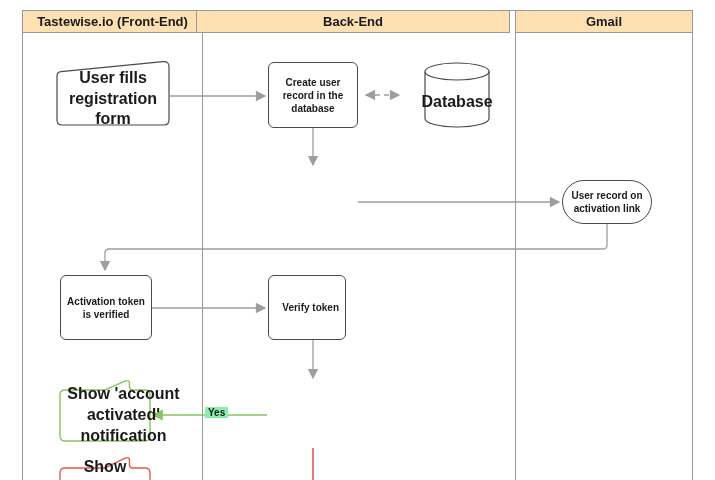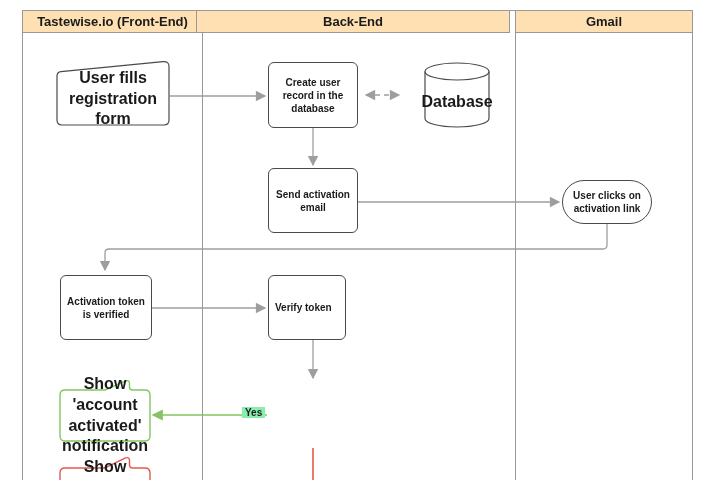--- a/index.html
+++ b/index.html
@@ -21,21 +21,21 @@
     display:flex;align-items:center;justify-content:center;
     font-size:13px;font-weight:700;
   }
   .lane-header.h1{left:22px;width:181px;}
   .lane-header.h2{left:196px;width:314px;}
   .lane-header.h3{left:515px;width:178px;}
   
   .node{
     position:absolute;box-sizing:border-box;background:#fff;
     border:1px solid var(--shape-border,#4a4a4a);border-radius:6px;
-    display:flex;align-items:center;justify-content:flex-start;text-align:center;
+    display:flex;align-items:center;justify-content:flex-end;text-align:center;
     font-size:10px;font-weight:700;line-height:1.3;padding:17px 6px;
   }
   .node.stadium{border-radius:22px;}
   .shape{position:absolute;}
   .shape svg{position:absolute;left:0;top:0;display:block;}
   .shape .lbl{
     position:absolute;display:flex;align-items:center;justify-content:center;text-align:center;
     font-size:16px;font-weight:700;line-height:1.3;
   }
   .shape-path{fill:#fff;stroke:var(--shape-border,#4a4a4a);stroke-width:1.2;}
@@ -44,21 +44,21 @@
   
   .connectors{position:absolute;left:0;top:0;pointer-events:none;}
   .conn{stroke:var(--connector,#9e9e9e);stroke-width:1.3;fill:none;}
   .conn.dashed{stroke-dasharray:5 4;}
   .conn-green{stroke:var(--yes-connector,#85c55f);stroke-width:1.4;fill:none;}
   .conn-red{stroke:var(--no-connector,#e25a4e);stroke-width:1.6;fill:none;}
   .mk-gray{fill:var(--connector,#9e9e9e);}
   .mk-green{fill:var(--yes-connector,#85c55f);}
   .edge-label{
     position:absolute;background:#86efac;padding:0 3px;
-    font-size:10px;font-weight:700;margin-left:37px;
+    font-size:10px;font-weight:700;
   }
 </style>
 </head>
 <body>
 
 <div class="canvas">
 
   <svg class="connectors" width="715" height="480" viewBox="0 0 715 480">
     <defs>
       <marker id="mGray" markerWidth="9" markerHeight="9" refX="7.5" refY="4.5" orient="auto-start-reverse">
@@ -104,40 +104,37 @@
   </div>
 
   <div class="shape" style="left:424px;top:62px;width:66px;height:66px;">
     <svg width="66" height="66" viewBox="0 0 66 66">
       <path class="shape-path" d="M 1 9.5 L 1 56.5 A 32 8.5 0 0 0 65 56.5 L 65 9.5"></path>
       <ellipse class="shape-path" cx="33" cy="9.5" rx="32" ry="8.5"></ellipse>
     </svg>
     <div class="lbl" style="left:0;right:0;top:18px;bottom:4px;">Database</div>
   </div>
 
-  <div class="node" style="left:268px;top:168px;width:90px;height:65px;">
-    <span>Send activation email</span>
-  </div>
 
   <div class="node stadium" style="left:562px;top:180px;width:90px;height:44px;">
-    <span>User clicks on activation link</span>
+    <span>User record on activation link</span>
   </div>
 
   <div class="node" style="left:60px;top:275px;width:92px;height:65px;">
     <span>Activation token is verified</span>
   </div>
 
   <div class="node" style="left:268px;top:275px;width:78px;height:65px;">
     <span>Verify token</span>
   </div>
 
 
   <div class="edge-label" style="left:205px;top:407px;">Yes</div>
 
-  <div class="shape" style="left:59px;top:379px;width:92px;height:64px;">
+  <div class="shape" style="left:59px;top:379px;width:92px;height:64px;padding-left:37px;">
     <svg width="92" height="64" viewBox="0 0 92 64">
       <path class="callout-green" d="M 6 11 L 46 11 L 66 2.2 Q 70.5 0.4 70.5 4.5 L 70.5 8 Q 70.5 11 73.5 11 L 86 11 Q 91 11 91 16 L 91 57 Q 91 62 86 62 L 6 62 Q 1 62 1 57 L 1 16 Q 1 11 6 11 Z"></path>
     </svg>
     <div class="lbl" style="left:3px;right:3px;top:11px;bottom:2px;">Show 'account activated' notification</div>
   </div>
 
   <div class="shape" style="left:59px;top:452px;width:92px;height:46px;">
     <svg width="92" height="46" viewBox="0 0 92 46">
       <path class="callout-red" d="M 6 16 L 46 16 L 66 6.2 Q 70.5 4.4 70.5 8.5 L 70.5 13 Q 70.5 16 73.5 16 L 86 16 Q 91 16 91 21 L 91 46 L 1 46 L 1 21 Q 1 16 6 16 Z"></path>
     </svg>

